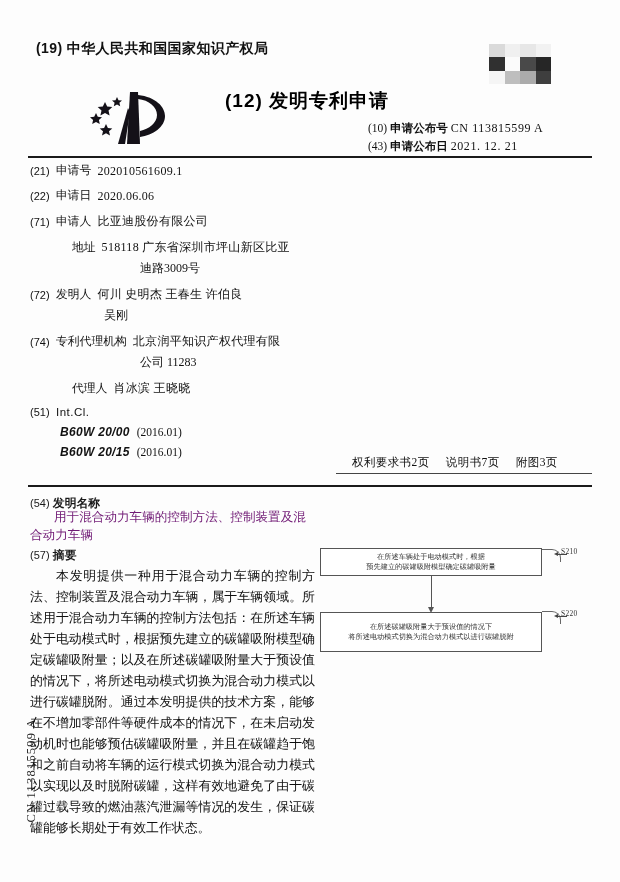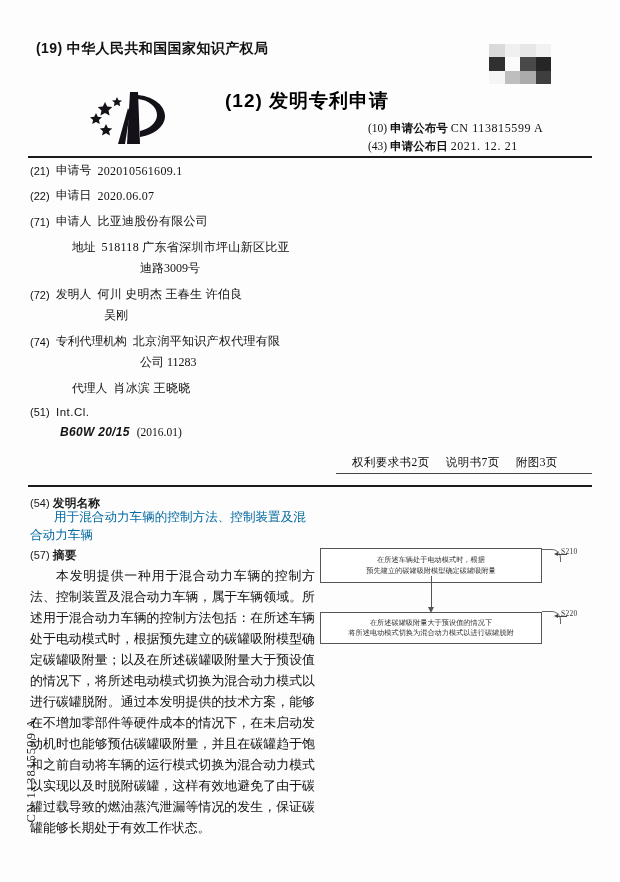--- a/index.html
+++ b/index.html
@@ -217,21 +217,21 @@
   }
   .title-body {
     position: absolute;
     left: 30px;
     top: 508px;
     width: 280px;
     font-family: "Liberation Serif", serif;
     font-size: 12.6px;
     line-height: 18px;
     text-indent: 24px;
-    color: #0369a1;
+    color: #701a75;
   }
 
   
   .sec-abs-head {
     position: absolute;
     left: 30px;
     top: 548px;
     font-family: "Liberation Sans", sans-serif;
     font-size: 11.8px;
     font-weight: 700;
@@ -270,22 +270,22 @@
     flex-direction: column;
     align-items: center;
     justify-content: center;
     font-family: "Liberation Serif", serif;
     font-size: 7.2px;
     line-height: 10.5px;
     color: #333;
     text-align: center;
     padding: 2px 4px;
   }
-  #flow-box-1 { left: 2px;  top: 3px;  width: 222px; height: 35px; }
-  #flow-box-2 { left: 2px;  top: 67px; width: 222px; height: 32px; }
+  #flow-box-1 { left: 2px;  top: 3px;  width: 222px; height: 28px; }
+  #flow-box-2 { left: 2px;  top: 67px; width: 222px; height: 40px; }
   .flow-arrow {
     position: absolute;
     left: 113px;
     top: 31px;
     width: 1px;
     height: 32px;
     background: #555;
   }
   .flow-arrow::after {
     content: "";
@@ -399,21 +399,21 @@
 
     <div class="bib-row">
       <span class="bib-code">(21)</span>
       <span class="bib-key">申请号</span>
       <span class="bib-val">202010561609.1</span>
     </div>
 
     <div class="bib-row">
       <span class="bib-code">(22)</span>
       <span class="bib-key">申请日</span>
-      <span class="bib-val">2020.06.07</span>
+      <span class="bib-val">2020.06.06</span>
     </div>
 
     <div class="bib-row">
       <span class="bib-code">(71)</span>
       <span class="bib-key">申请人</span>
       <span class="bib-val">比亚迪股份有限公司</span>
     </div>
 
     <div class="bib-sub">
       <span class="bib-key">地址</span>
@@ -439,20 +439,24 @@
       <span class="bib-key">代理人</span>
       <span class="bib-val">肖冰滨   王晓晓</span>
     </div>
 
     <div class="ipc-head">
       <span class="bib-code">(51)</span>
       <span class="ipc-label">Int.Cl.</span>
     </div>
 
     <div class="ipc-line">
+      <span class="ipc-sym">B60W  20/00</span>
+      <span class="ipc-ver">(2016.01)</span>
+    </div>
+    <div class="ipc-line">
       <span class="ipc-sym">B60W  20/15</span>
       <span class="ipc-ver">(2016.01)</span>
     </div>
   </div>
 
   <div class="page-counts">
     <span>权利要求书2页</span>
     <span>说明书7页</span>
     <span>附图3页</span>
   </div>

